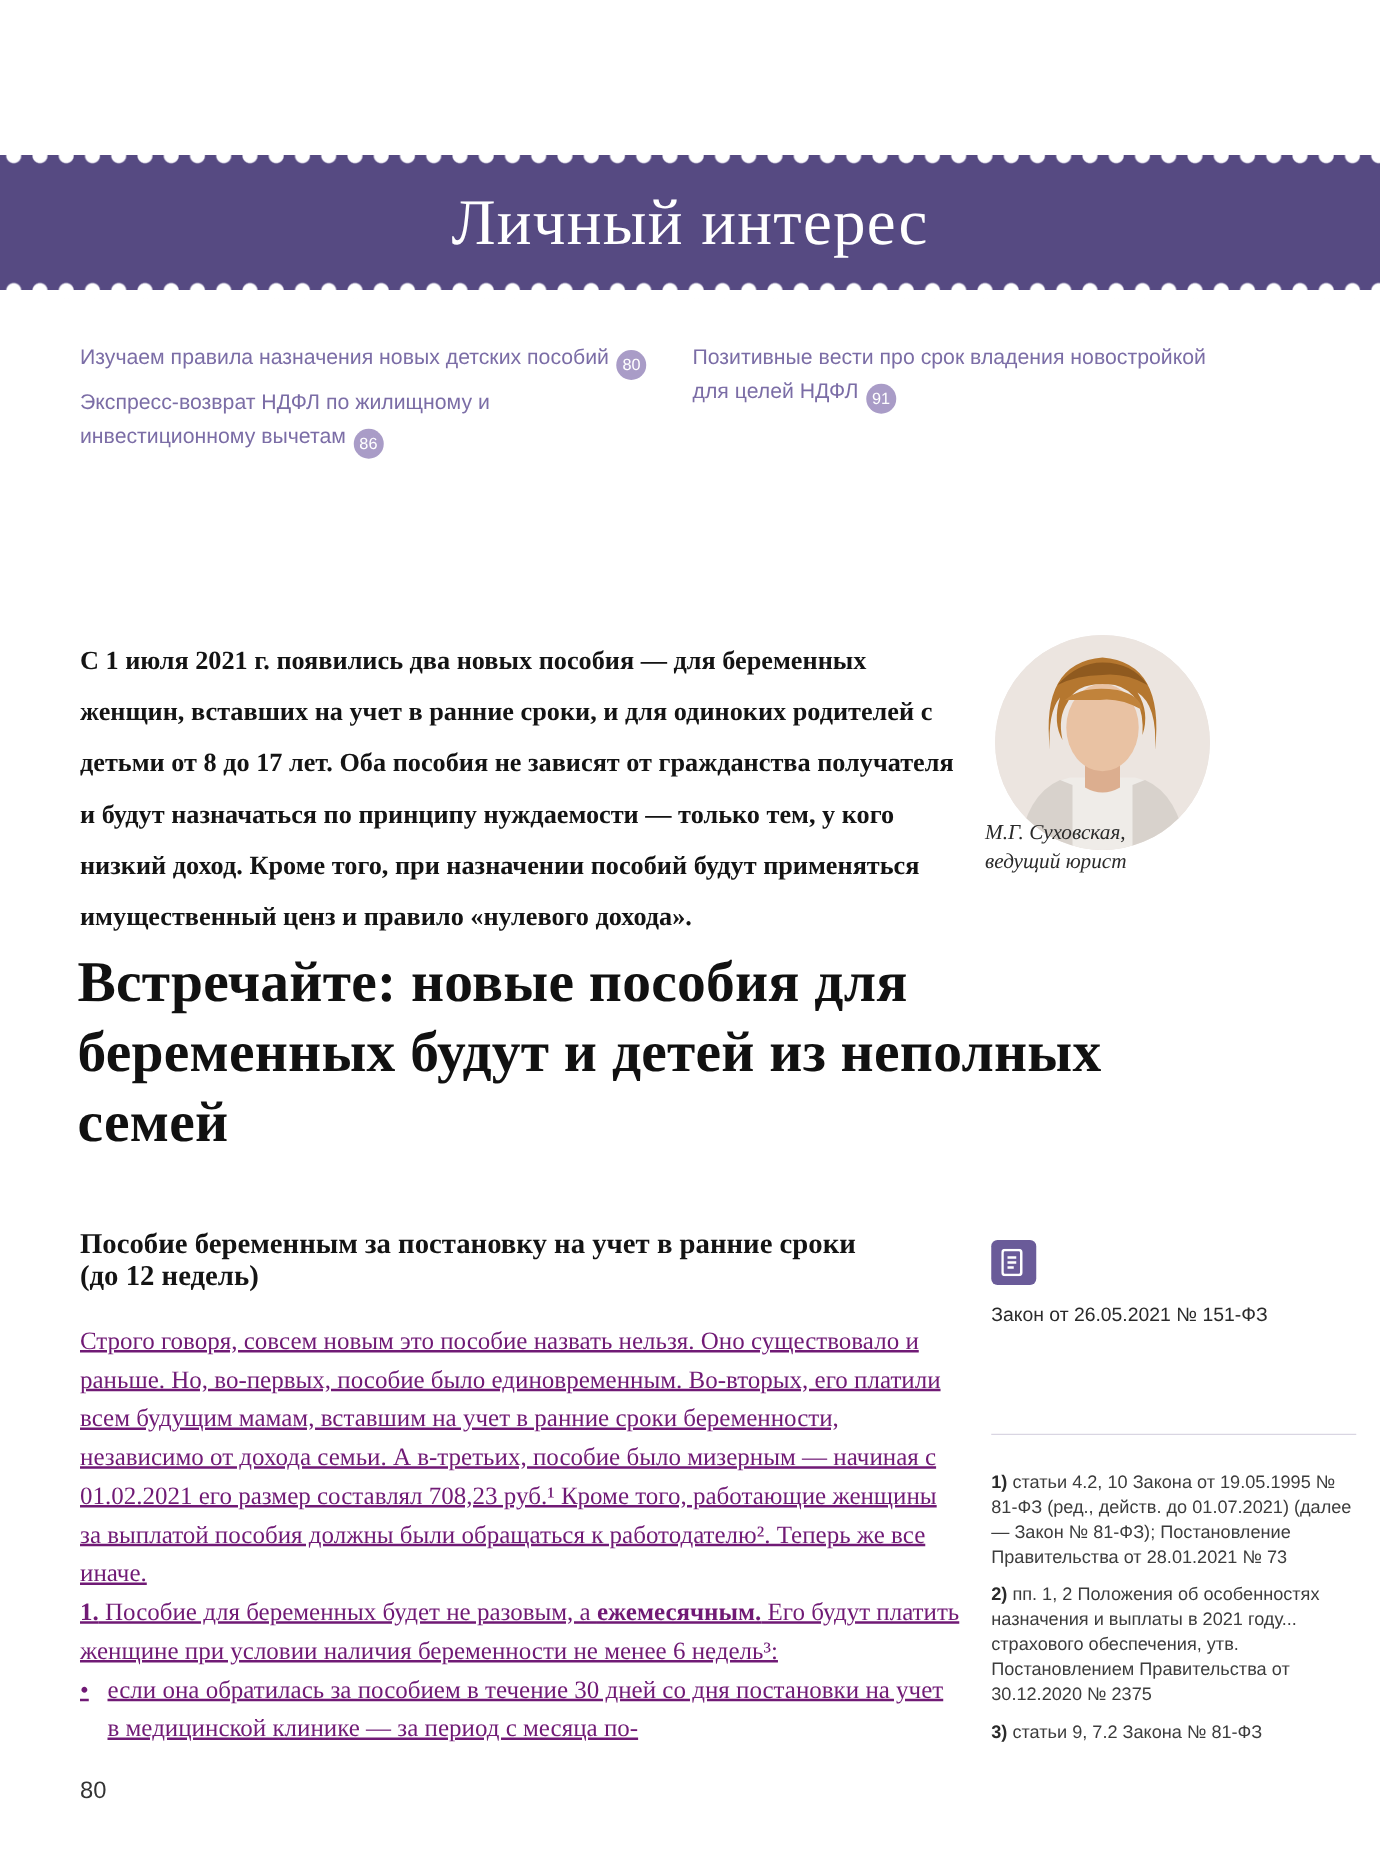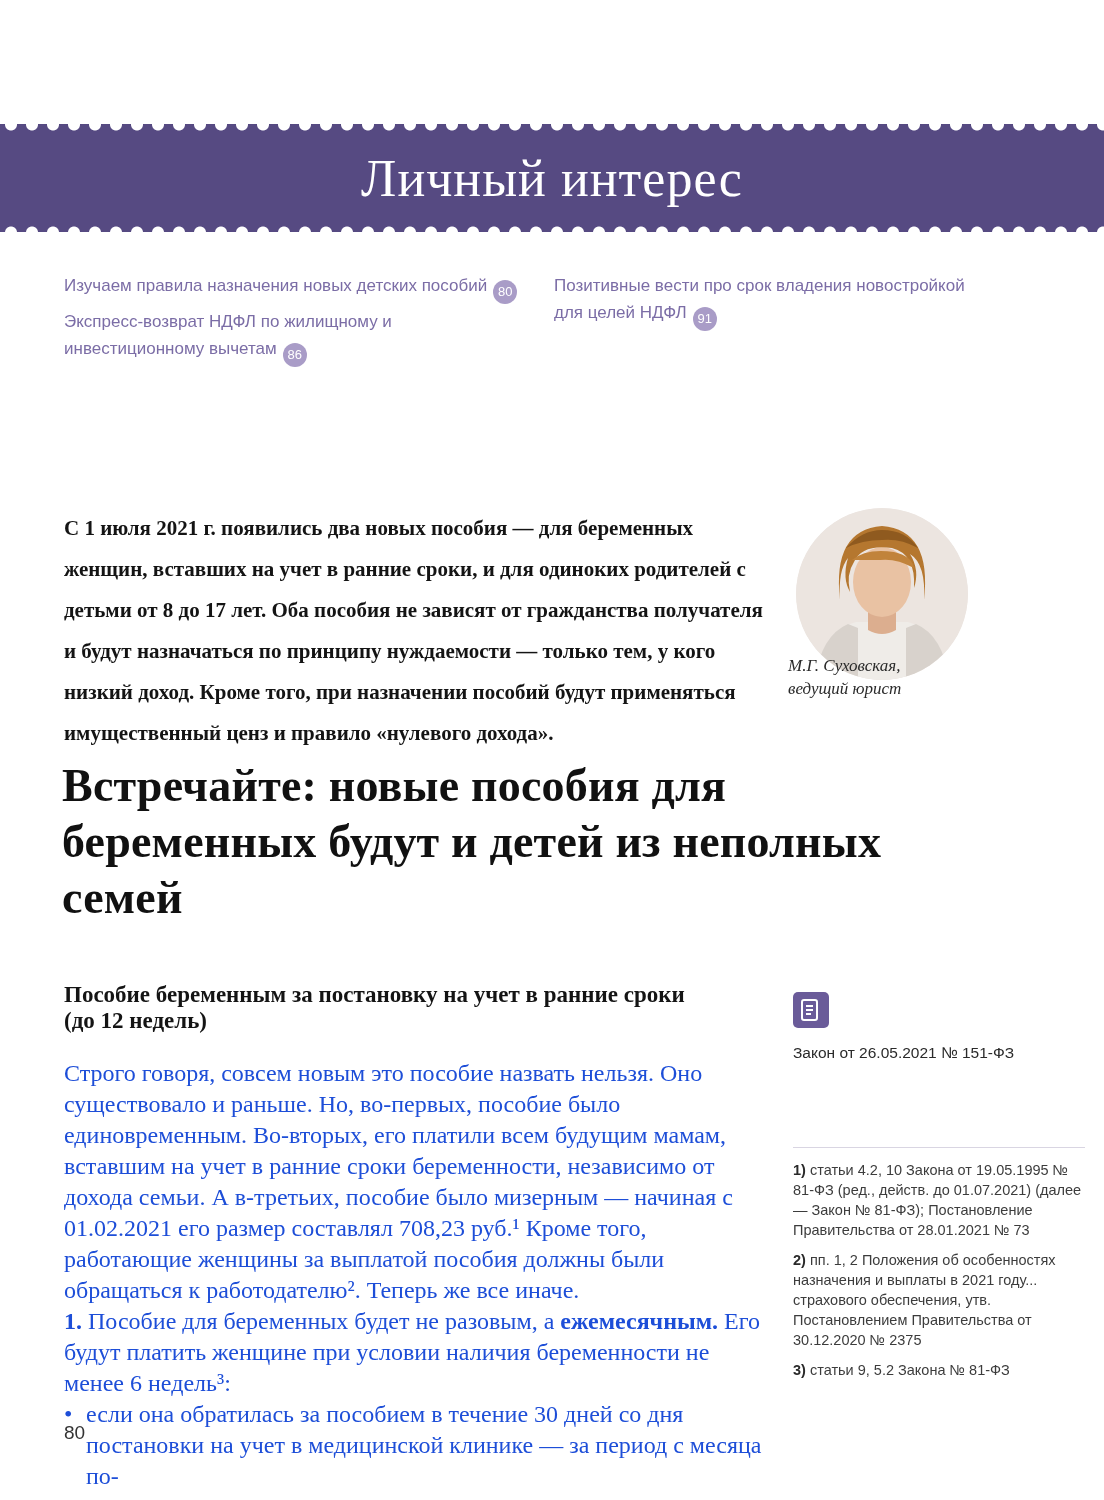--- a/index.html
+++ b/index.html
@@ -118,23 +118,24 @@
     width: 640px;
     font-size: 23px;
     line-height: 26px;
     font-weight: 700;
     color: #141414;
   }
   .body-copy {
     position: absolute;
     left: 64px; top: 1058px;
     width: 705px;
-    font-size: 24px;
+    font-size: 20px;
     line-height: 31px;
-    color: #1d4ed8;
+    color: #701a75;
+    text-decoration: underline;
   }
   .body-copy p { margin: 0; text-align: left; }
   .bullet-row { display: flex; }
   .bullet-mark { width: 22px; flex: 0 0 22px; }
 
   
   .sidebar {
     position: absolute;
     left: 793px; top: 992px;
     width: 292px;
@@ -148,21 +149,21 @@
   }
   .law-ref {
     margin-top: 14px;
     font-size: 15.5px;
     line-height: 21px;
     color: #2a2a2a;
   }
   .footnotes {
     margin-top: 84px;
     border-top: 1px solid #d9d5e2;
-    padding-top: 12px;
+    padding-top: 28px;
     font-size: 14.5px;
     line-height: 20px;
     color: #3c3c3c;
   }
   .footnote { margin: 0 0 10px 0; }
   .footnote b { color: #2a2a2a; }
 
   
   .page-number {
     position: absolute;
@@ -242,19 +243,19 @@
         <rect x="1" y="1" width="15" height="20" rx="2" fill="none" stroke="#ffffff" stroke-width="2"></rect>
         <line x1="5" y1="7" x2="12" y2="7" stroke="#ffffff" stroke-width="2"></line>
         <line x1="5" y1="11" x2="12" y2="11" stroke="#ffffff" stroke-width="2"></line>
         <line x1="5" y1="15" x2="10" y2="15" stroke="#ffffff" stroke-width="2"></line>
       </svg>
     </div>
     <div class="law-ref">Закон от 26.05.2021 № 151-ФЗ</div>
     <div class="footnotes">
       <p class="footnote"><b>1)</b> <span>статьи 4.2, 10 Закона от 19.05.1995 № 81-ФЗ (ред., действ. до 01.07.2021) (далее — Закон № 81-ФЗ); Постановление Правительства от 28.01.2021 № 73</span></p>
       <p class="footnote"><b>2)</b> <span>пп. 1, 2 Положения об особенностях назначения и выплаты в 2021 году... страхового обеспечения, утв. Постановлением Правительства от 30.12.2020 № 2375</span></p>
-      <p class="footnote"><b>3)</b> <span>статьи 9, 5.2 Закона № 81-ФЗ</span></p>
+      <p class="footnote"><b>3)</b> <span>статьи 9, 7.2 Закона № 81-ФЗ</span></p>
     </div>
   </div>
 
   <div class="page-number">80</div>
 
 </div>
 
 </body></html>

